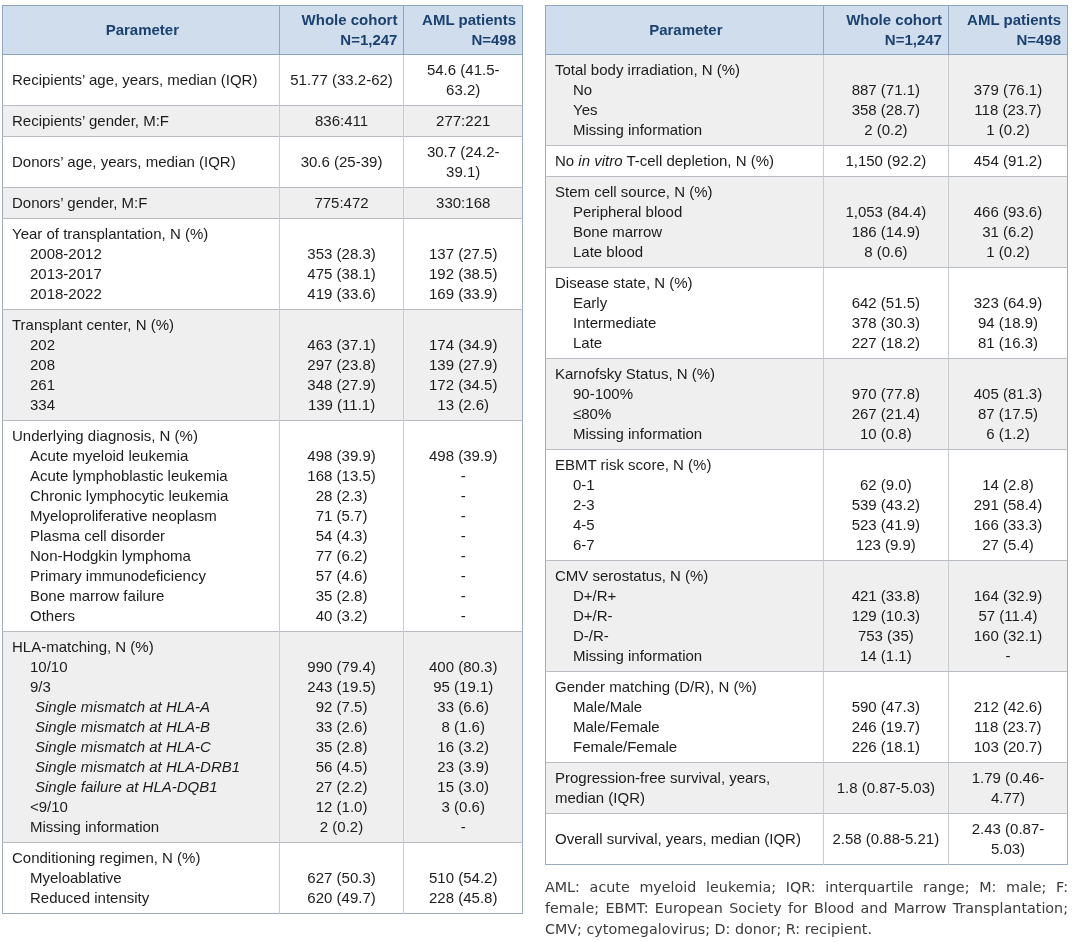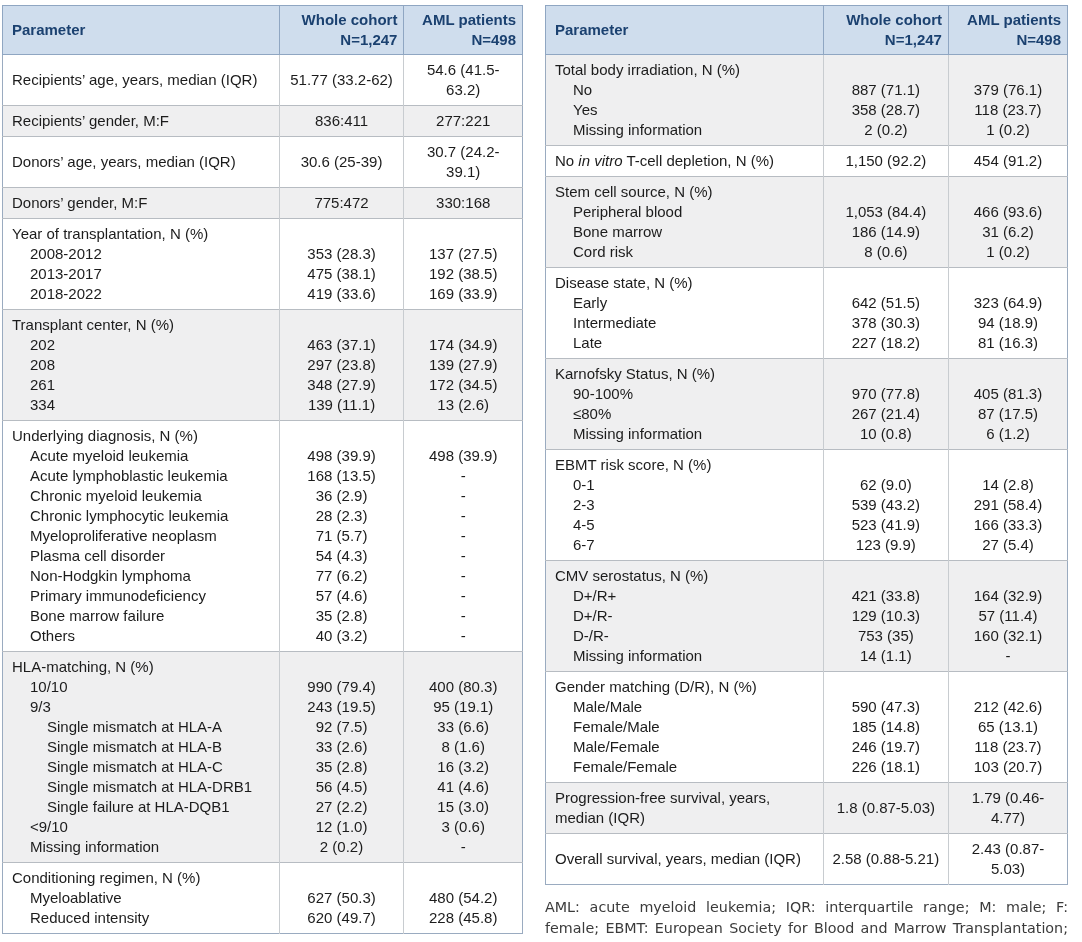--- a/index.html
+++ b/index.html
@@ -46,40 +46,40 @@
     background: var(--header-bg);
     color: var(--header-text);
     font-weight: bold;
     font-size: 15px;
     line-height: 20px;
     border: 1px solid var(--border-header);
     padding: 4px 6px;
     height: 48px;
     vertical-align: middle;
   }
-  thead th.h-param { text-align: left; padding-left: 9px; }
+  thead th.h-param { text-align: center; padding-left: 9px; }
   thead th.h-val   { text-align: right; }
 
   tbody { border-top: 1px solid var(--border-section); }
   tbody.shade-gray  td { background: var(--row-gray); }
   tbody.shade-white td { background: var(--row-white); }
 
   tbody td {
     line-height: 20px;
     padding: 0 6px;
     vertical-align: middle;
   }
   tbody tr:first-child td { padding-top: 5px; }
   tbody tr:last-child  td { padding-bottom: 5px; }
   tbody.single td { padding-top: 7px; padding-bottom: 7px; }
 
   td.c-param { text-align: left; }
   td.c-param.i0 { padding-left: 9px; }
   td.c-param.i1 { padding-left: 27px; }
-  td.c-param.i2 { padding-left: 44px; }
+  td.c-param.i2 { padding-left: 32px; font-style: italic; }
   td.c-val {
     text-align: center;
     border-left: 1px solid var(--border-inner);
   }
 
   .footnote {
     margin-top: 12px;
     width: 523px;
     font-family: "DejaVu Sans", sans-serif;
     font-size: 14.3px;
@@ -200,25 +200,20 @@
             <td class="c-param i1">Acute myeloid leukemia</td>
             <td class="c-val">498 (39.9)</td>
             <td class="c-val">498 (39.9)</td>
           </tr>
           <tr>
             <td class="c-param i1">Acute lymphoblastic leukemia</td>
             <td class="c-val">168 (13.5)</td>
             <td class="c-val">-</td>
           </tr>
           <tr>
-            <td class="c-param i1">Chronic myeloid leukemia</td>
-            <td class="c-val">36 (2.9)</td>
-            <td class="c-val">-</td>
-          </tr>
-          <tr>
             <td class="c-param i1">Chronic lymphocytic leukemia</td>
             <td class="c-val">28 (2.3)</td>
             <td class="c-val">-</td>
           </tr>
           <tr>
             <td class="c-param i1">Myeloproliferative neoplasm</td>
             <td class="c-val">71 (5.7)</td>
             <td class="c-val">-</td>
           </tr>
           <tr>
@@ -274,21 +269,21 @@
             <td class="c-val">8 (1.6)</td>
           </tr>
           <tr>
             <td class="c-param i2">Single mismatch at HLA-C</td>
             <td class="c-val">35 (2.8)</td>
             <td class="c-val">16 (3.2)</td>
           </tr>
           <tr>
             <td class="c-param i2">Single mismatch at HLA-DRB1</td>
             <td class="c-val">56 (4.5)</td>
-            <td class="c-val">41 (4.6)</td>
+            <td class="c-val">23 (3.9)</td>
           </tr>
           <tr>
             <td class="c-param i2">Single failure at HLA-DQB1</td>
             <td class="c-val">27 (2.2)</td>
             <td class="c-val">15 (3.0)</td>
           </tr>
           <tr>
             <td class="c-param i1">&lt;9/10</td>
             <td class="c-val">12 (1.0)</td>
             <td class="c-val">3 (0.6)</td>
@@ -301,21 +296,21 @@
         </tbody>
         <tbody class="shade-white">
           <tr>
             <td class="c-param i0">Conditioning regimen, N (%)</td>
             <td class="c-val"></td>
             <td class="c-val"></td>
           </tr>
           <tr>
             <td class="c-param i1">Myeloablative</td>
             <td class="c-val">627 (50.3)</td>
-            <td class="c-val">480 (54.2)</td>
+            <td class="c-val">510 (54.2)</td>
           </tr>
           <tr>
             <td class="c-param i1">Reduced intensity</td>
             <td class="c-val">620 (49.7)</td>
             <td class="c-val">228 (45.8)</td>
           </tr>
         </tbody>
       </table>
   </div>
 
@@ -378,21 +373,21 @@
             <td class="c-param i1">Peripheral blood</td>
             <td class="c-val">1,053 (84.4)</td>
             <td class="c-val">466 (93.6)</td>
           </tr>
           <tr>
             <td class="c-param i1">Bone marrow</td>
             <td class="c-val">186 (14.9)</td>
             <td class="c-val">31 (6.2)</td>
           </tr>
           <tr>
-            <td class="c-param i1">Cord risk</td>
+            <td class="c-param i1">Late blood</td>
             <td class="c-val">8 (0.6)</td>
             <td class="c-val">1 (0.2)</td>
           </tr>
         </tbody>
         <tbody class="shade-white">
           <tr>
             <td class="c-param i0">Disease state, N (%)</td>
             <td class="c-val"></td>
             <td class="c-val"></td>
           </tr>
@@ -493,25 +488,20 @@
             <td class="c-param i0">Gender matching (D/R), N (%)</td>
             <td class="c-val"></td>
             <td class="c-val"></td>
           </tr>
           <tr>
             <td class="c-param i1">Male/Male</td>
             <td class="c-val">590 (47.3)</td>
             <td class="c-val">212 (42.6)</td>
           </tr>
           <tr>
-            <td class="c-param i1">Female/Male</td>
-            <td class="c-val">185 (14.8)</td>
-            <td class="c-val">65 (13.1)</td>
-          </tr>
-          <tr>
             <td class="c-param i1">Male/Female</td>
             <td class="c-val">246 (19.7)</td>
             <td class="c-val">118 (23.7)</td>
           </tr>
           <tr>
             <td class="c-param i1">Female/Female</td>
             <td class="c-val">226 (18.1)</td>
             <td class="c-val">103 (20.7)</td>
           </tr>
         </tbody>

